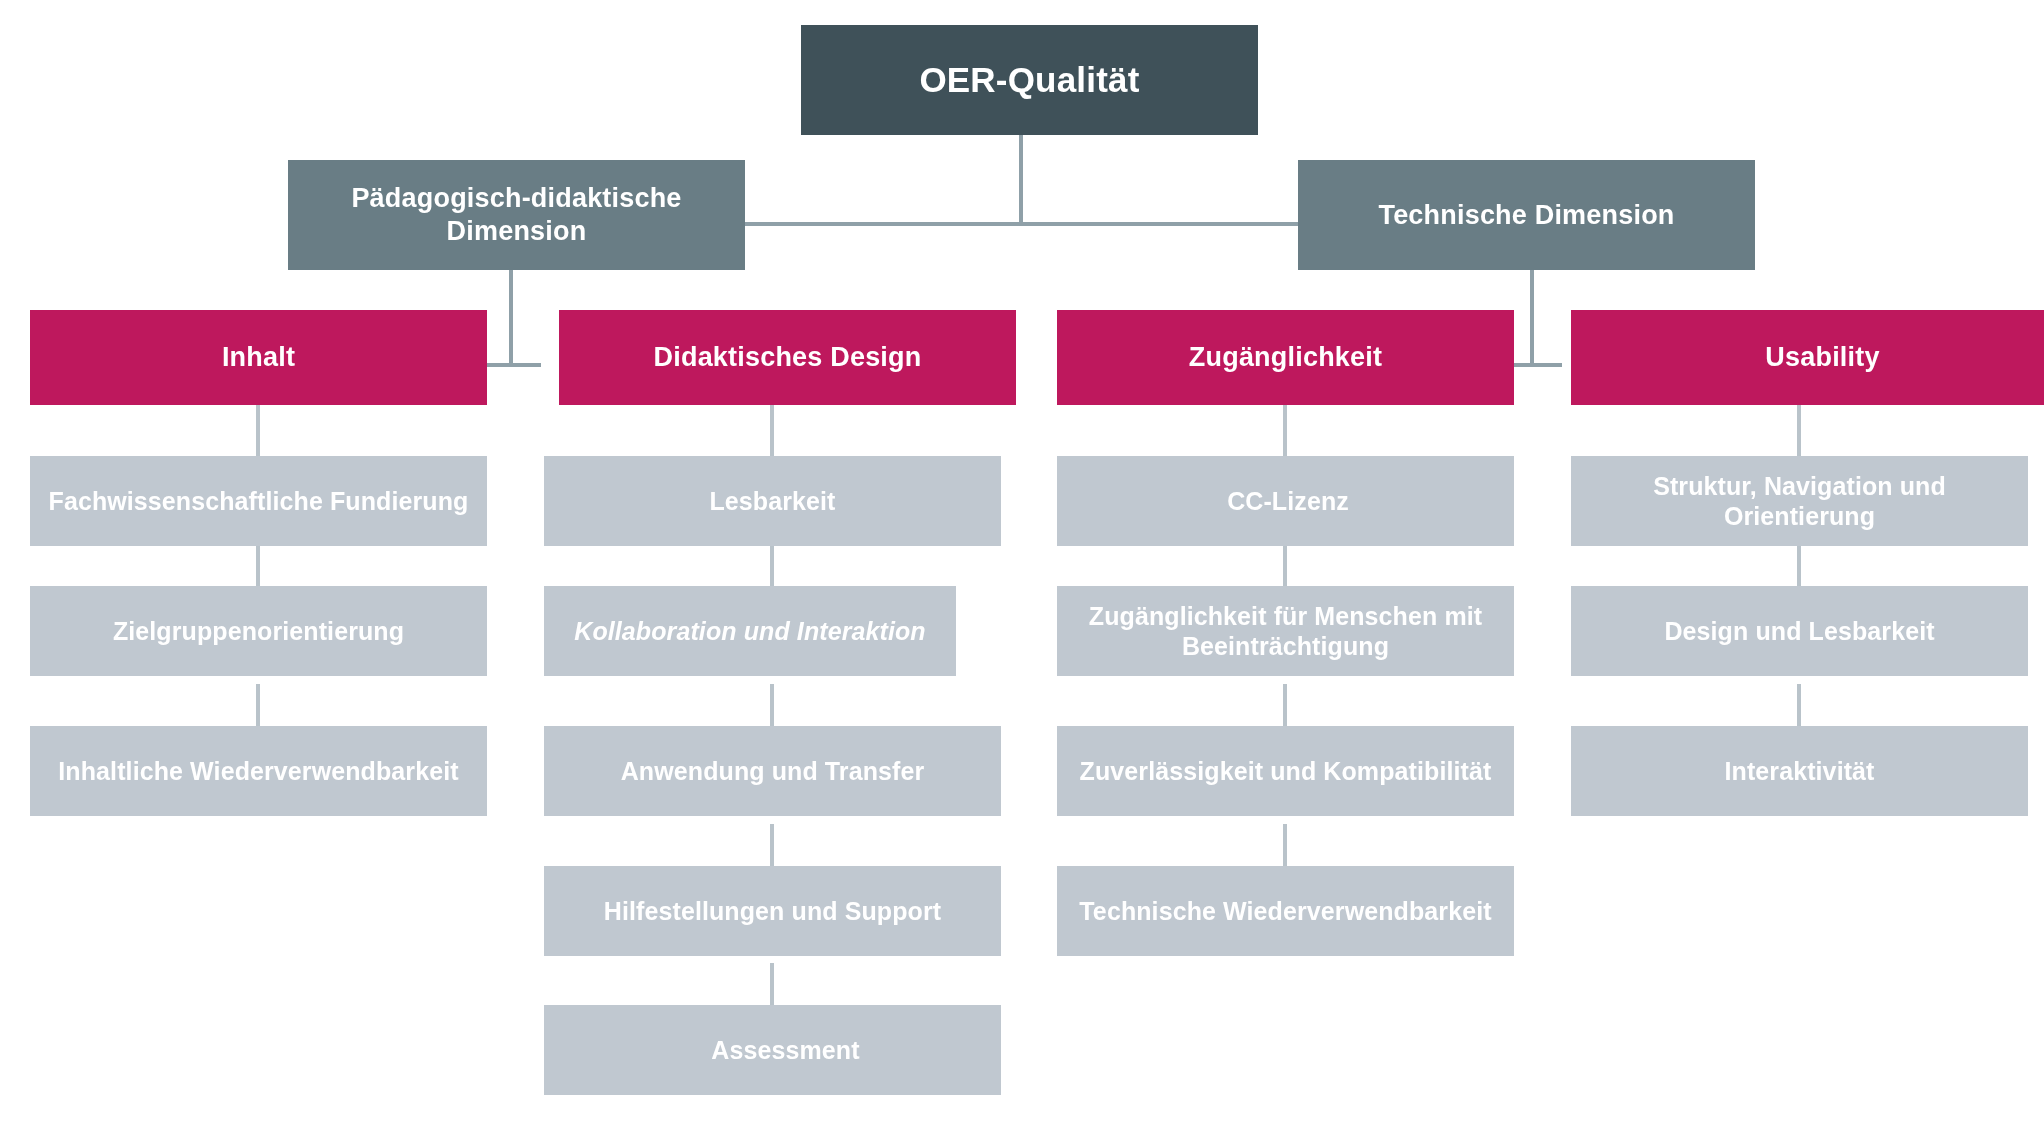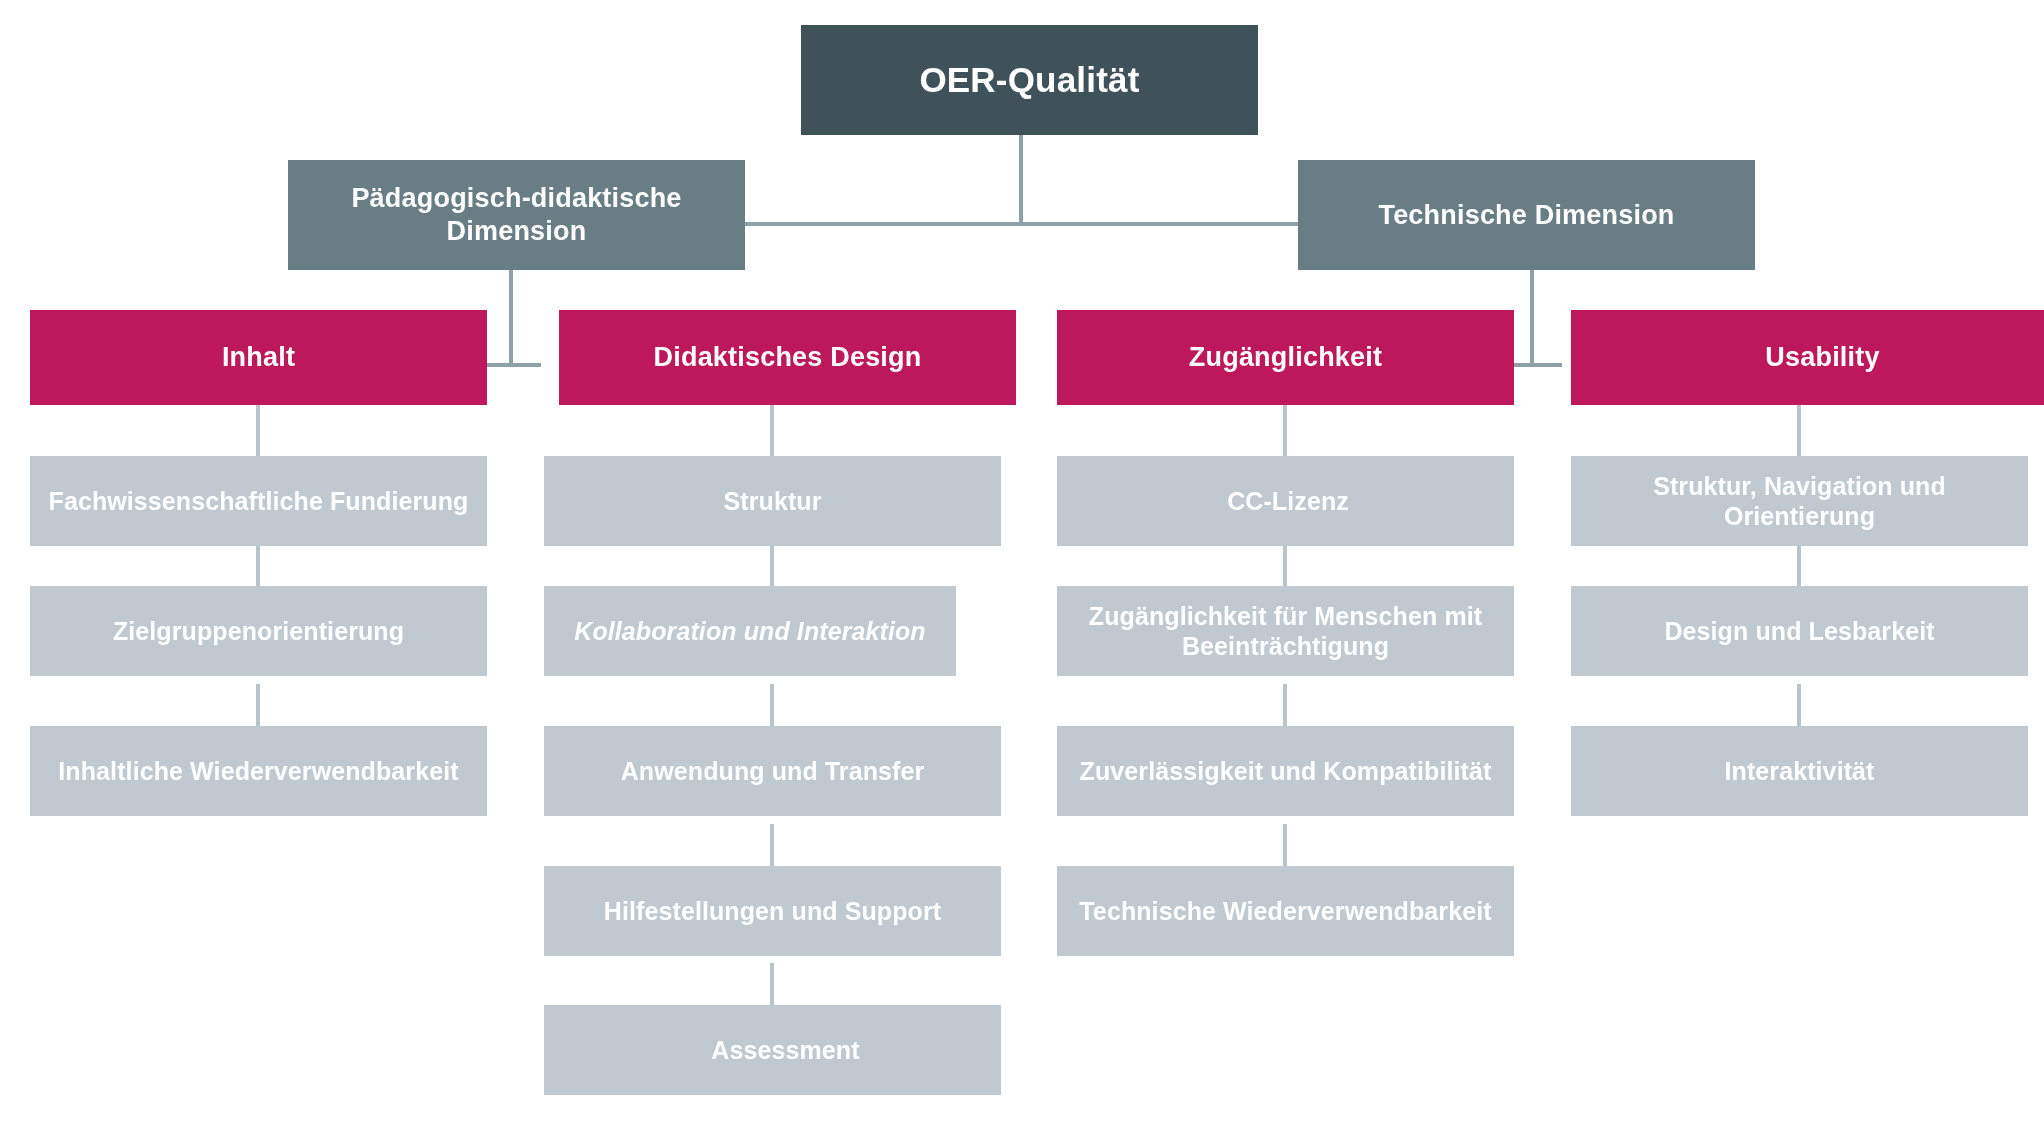--- a/index.html
+++ b/index.html
@@ -95,21 +95,21 @@
     <span>Fachwissenschaftliche Fundierung</span>
   </div>
   <div class="node lvl-leaf" style="left:30px;top:586px;width:457px;height:90px;">
     <span>Zielgruppenorientierung</span>
   </div>
   <div class="node lvl-leaf" style="left:30px;top:726px;width:457px;height:90px;">
     <span>Inhaltliche Wiederverwendbarkeit</span>
   </div>
 
   <div class="node lvl-leaf" style="left:544px;top:456px;width:457px;height:90px;">
-    <span>Struktur</span>
+    <span>Lesbarkeit</span>
   </div>
   <div class="node lvl-leaf" style="left:544px;top:586px;width:412px;height:90px;font-style:italic;">
     <span>Kollaboration und Interaktion</span>
   </div>
   <div class="node lvl-leaf" style="left:544px;top:726px;width:457px;height:90px;">
     <span>Anwendung und Transfer</span>
   </div>
   <div class="node lvl-leaf" style="left:544px;top:866px;width:457px;height:90px;">
     <span>Hilfestellungen und Support</span>
   </div>

